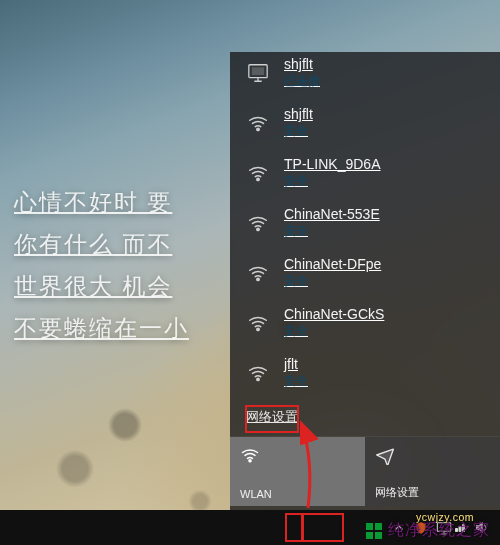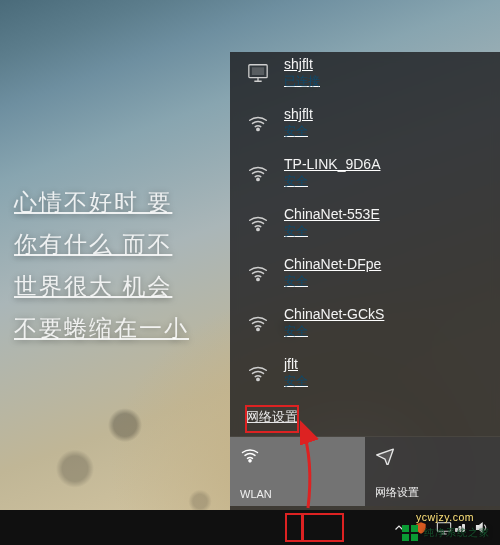--- a/index.html
+++ b/index.html
@@ -91,21 +91,21 @@
     .netico-wrap{
       width:38px; height:35px; display:flex; align-items:center; justify-content:center;
       gap:2px;
     }
     
     svg { display:block; }
     
     .watermark {
       position:absolute; right:10px; bottom:4px;
       display:flex; align-items:center; gap:6px;
-      color:#14532d; font-size:10px; letter-spacing:1px;
+      color:#701a75; font-size:16px; letter-spacing:1px;
       text-shadow:0 0 4px rgba(0,0,0,.8);
       z-index:10; pointer-events:none;
     }
     .watermark .tiles { width:16px; height:16px; display:grid;
       grid-template-columns:1fr 1fr; grid-template-rows:1fr 1fr; gap:2px; }
     .watermark .tiles i{ background:#0a9a34; }
     .wm-url{ position:absolute; right:26px; bottom:22px;
       color:#ffe37a; font-size:10.5px; letter-spacing:.5px;
       text-shadow:0 0 3px rgba(0,0,0,.8);
       z-index:10; pointer-events:none; }

